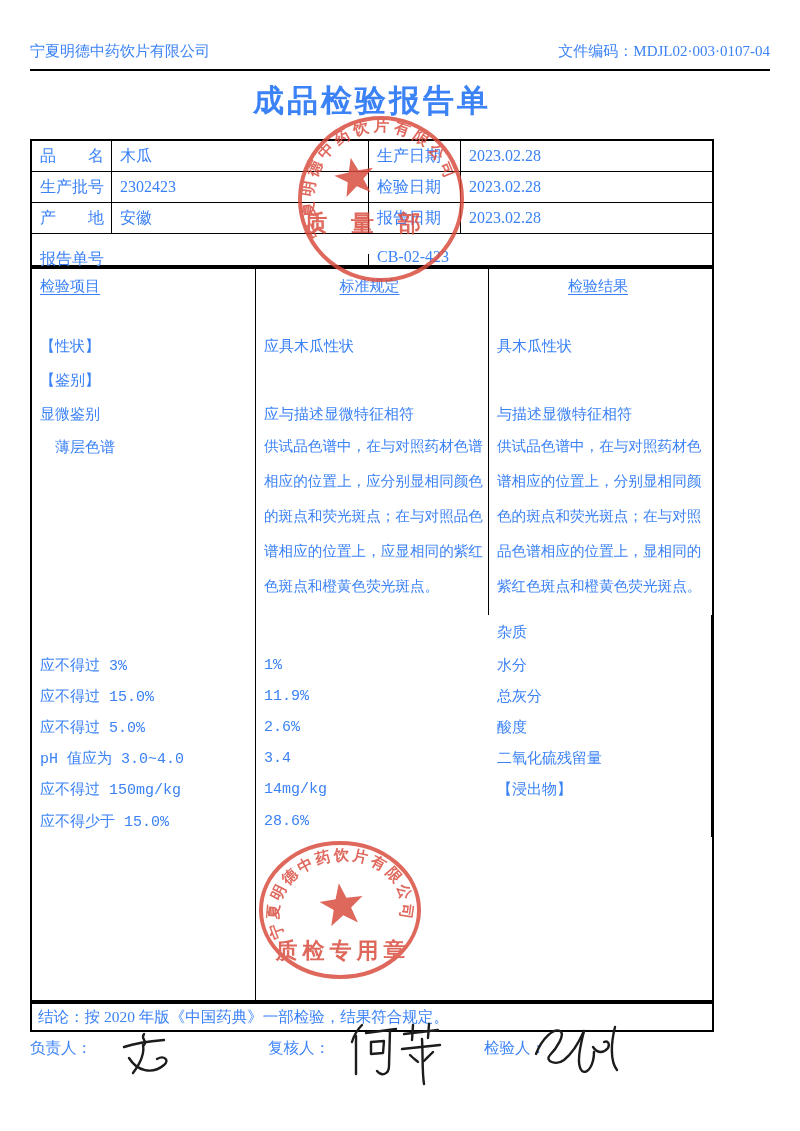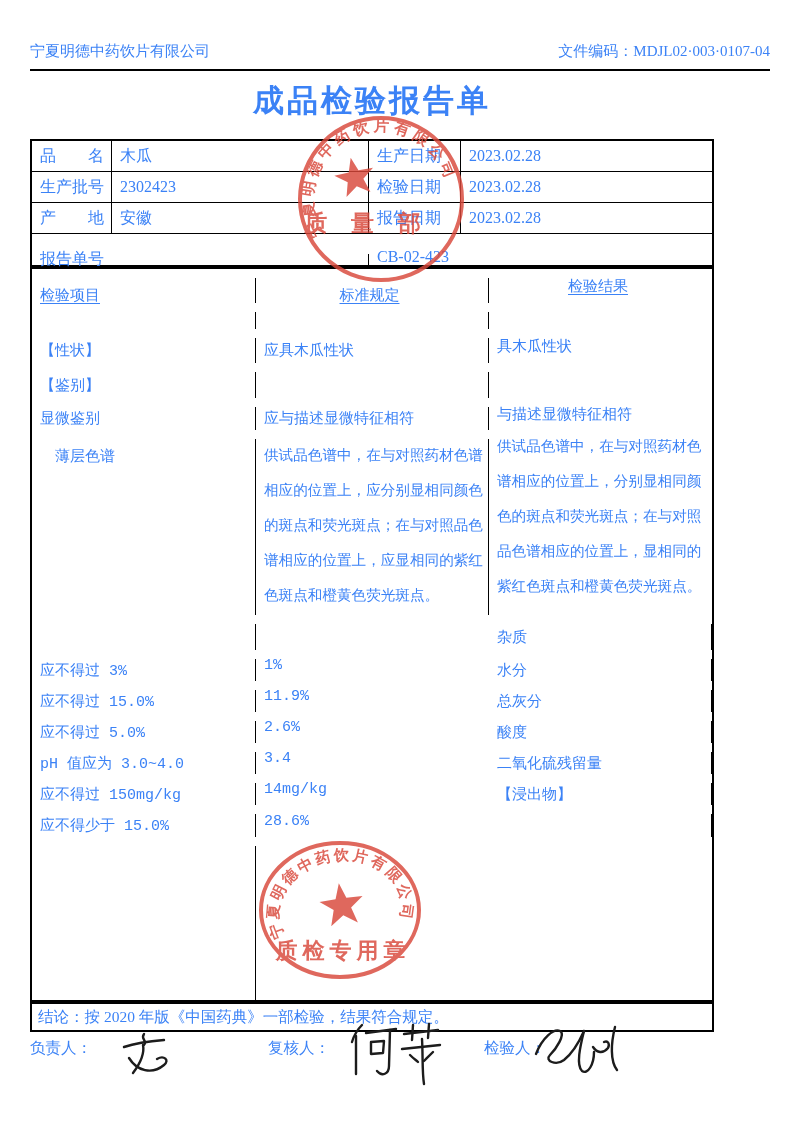--- a/index.html
+++ b/index.html
@@ -39,21 +39,21 @@
     position:absolute;left:30px;top:267px;width:684px;height:735px;
     border:2px solid #000;box-sizing:border-box;
     display:grid;grid-template-columns:224px 233px 223px;
     grid-template-rows:34px 26px 34px 35px 32px 185px 35px 31px 31px 31px 31px 31px 32px auto;
     font-size:15px;
   }
   .main-table > div{
     box-sizing:border-box;display:flex;align-items:center;
     padding-left:8px;
   }
-  .mc1,.mc2{border-right:1px solid #000;margin-top:9px;}
+  .mc1,.mc2{border-right:1px solid #000;}
   .mc2,.mc3{padding-left:11px;padding-right:5px;font-family:Liberation Mono, monospace;}
   .mhead{align-items:flex-start !important;padding-top:8px;}
   .mhead span{text-decoration:underline;text-underline-offset:3px;}
   .mhead.mc2,.mhead.mc3{justify-content:center;padding-left:0;}
   .para{align-items:flex-start !important;display:block !important;
     line-height:35px;font-size:14.6px;padding-top:0;}
   
   .conclusion{
     position:absolute;left:30px;top:1002px;width:684px;height:30px;
     border:2px solid #000;box-sizing:border-box;display:flex;align-items:center;

